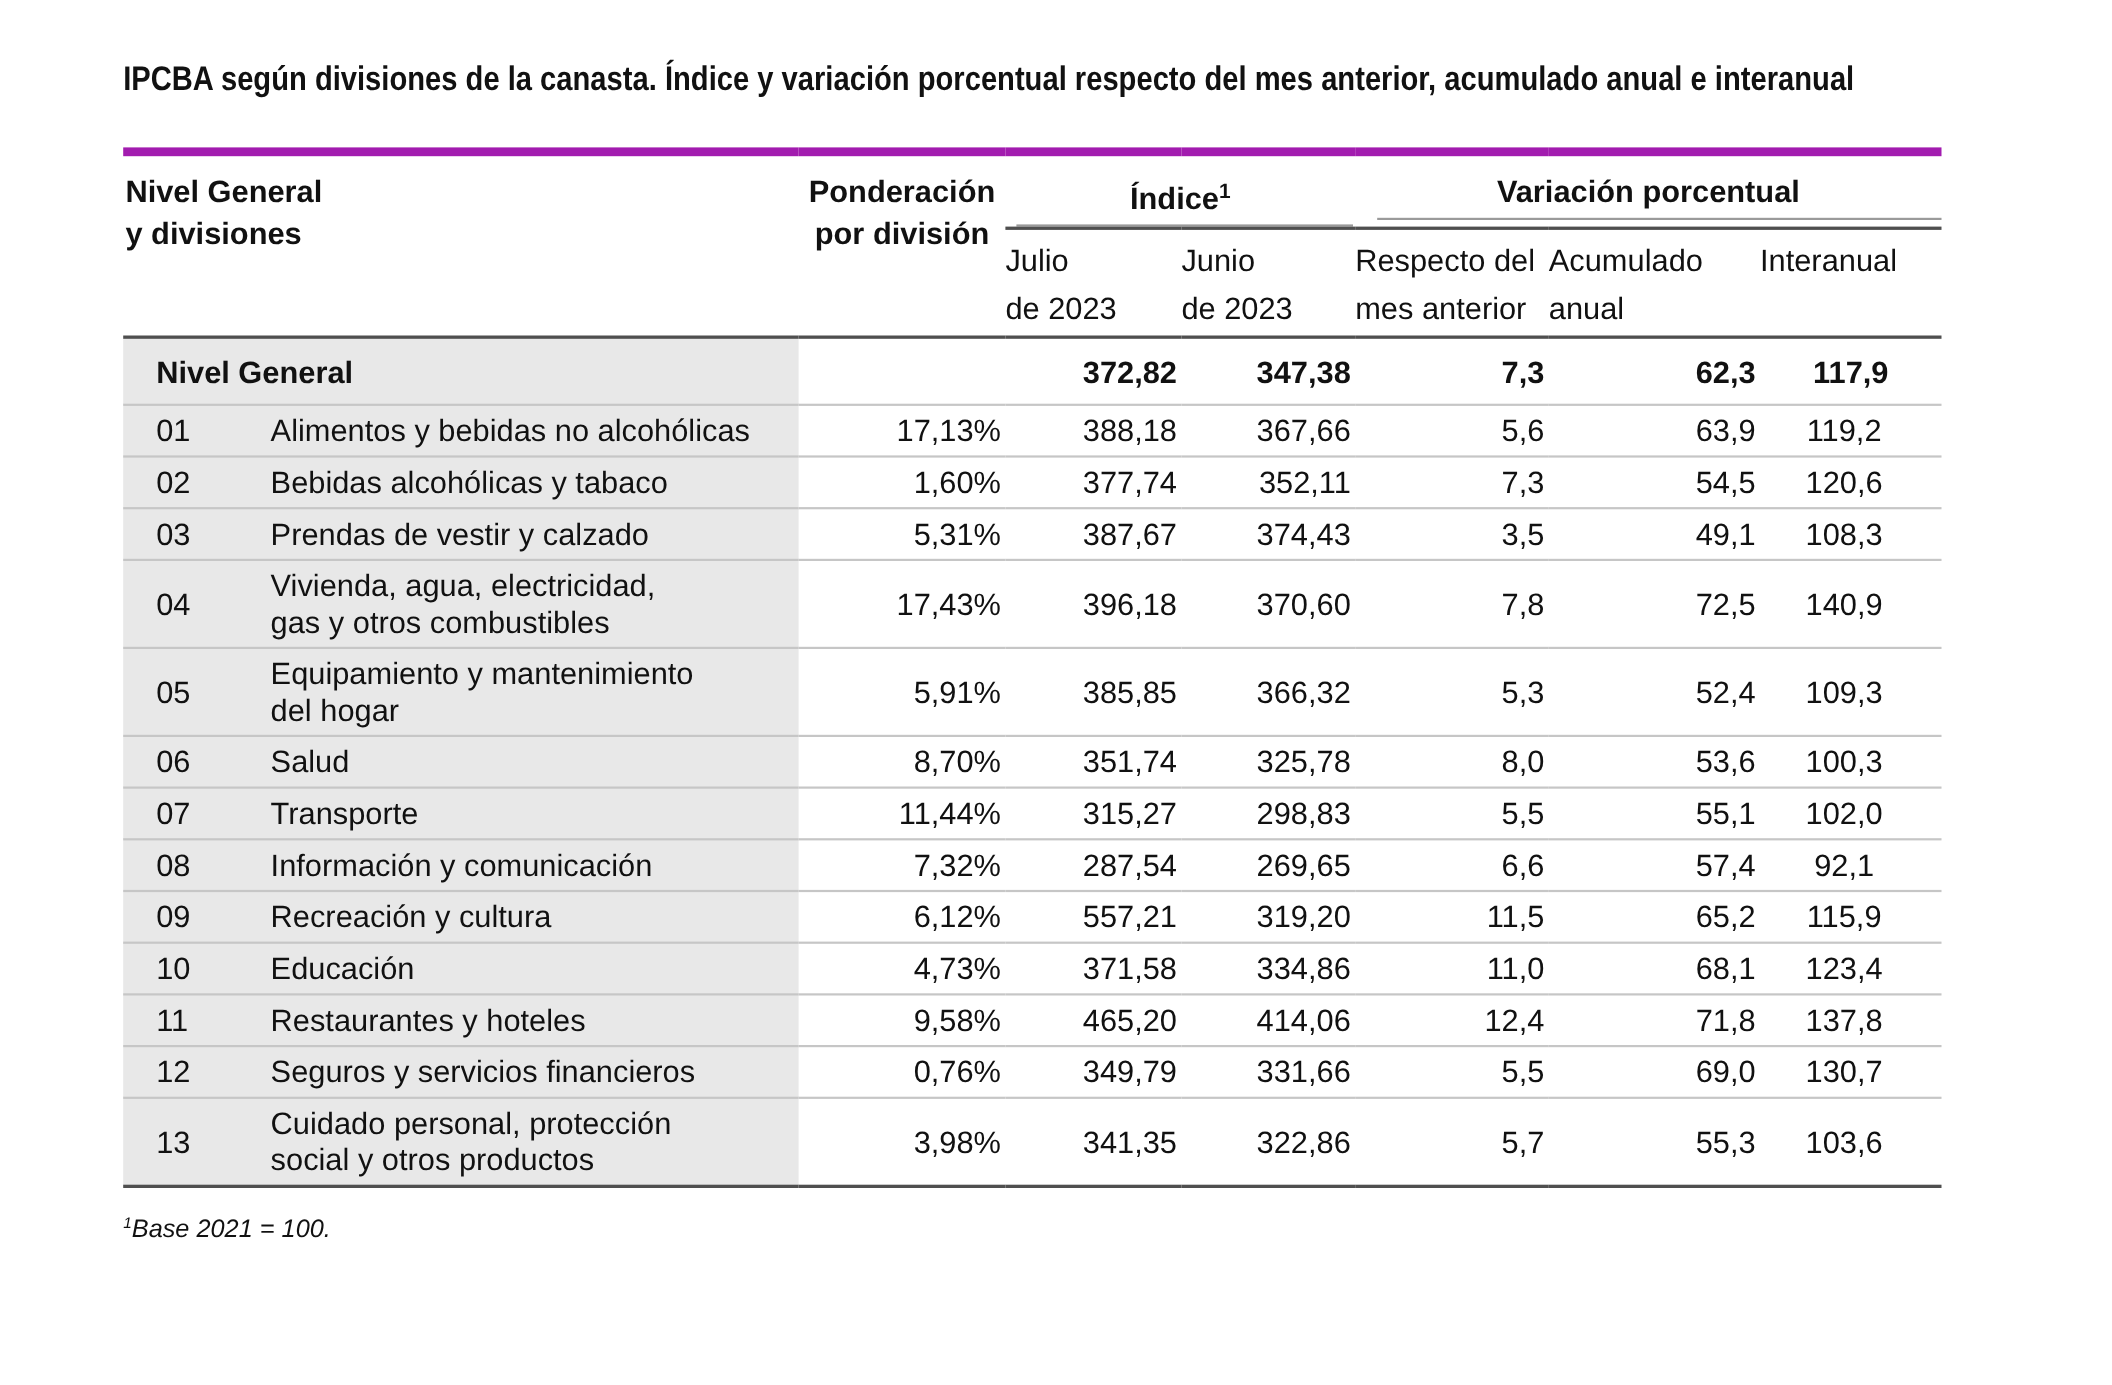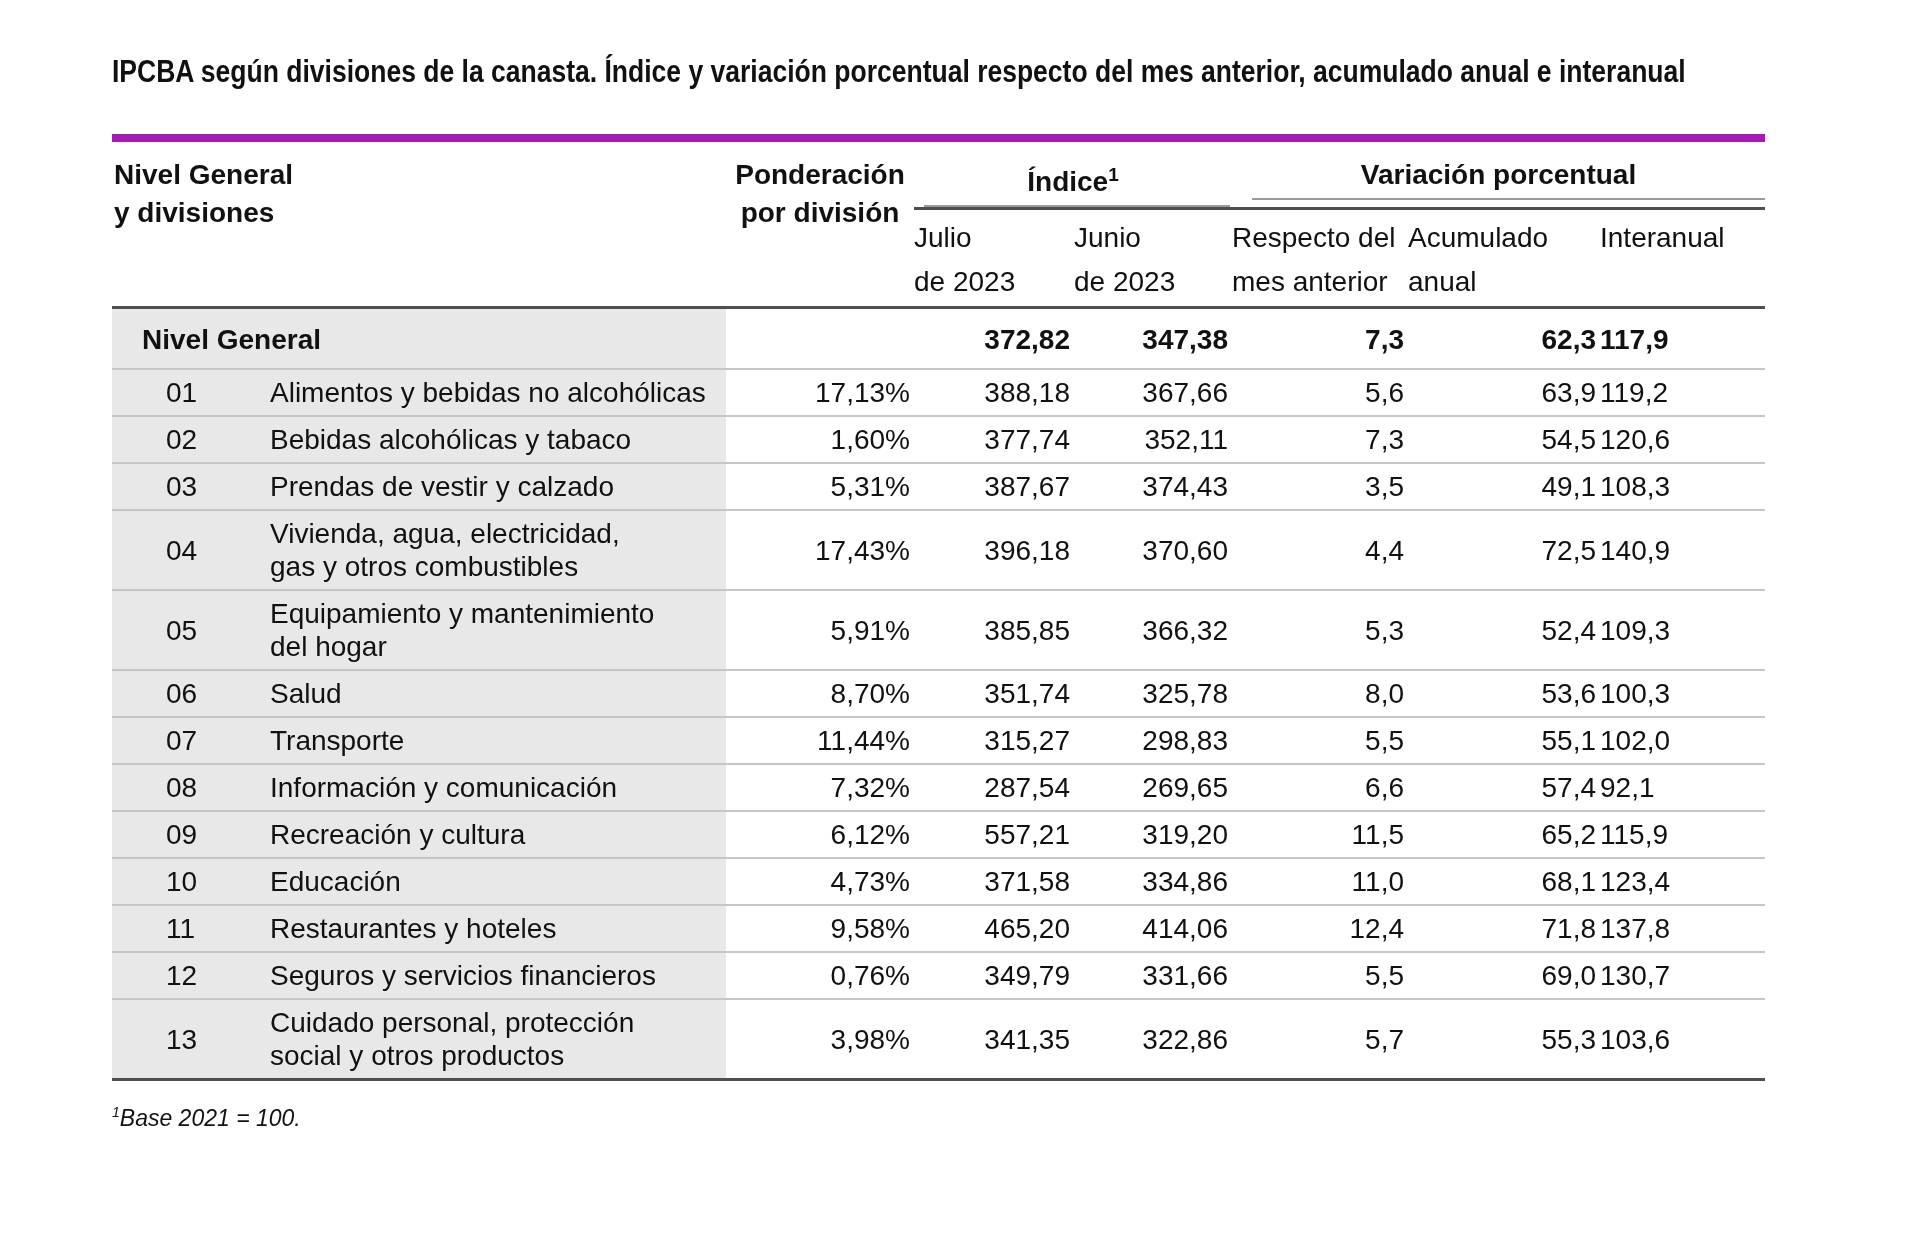--- a/index.html
+++ b/index.html
@@ -44,25 +44,25 @@
   .ul-indice{margin-left:10px;margin-right:2px;}
   .ul-variacion{margin-left:20px;margin-right:0;}
   tr.subhead th{
     font-weight:normal;text-align:left;white-space:pre-line;
     padding:6px 0 2px 0;line-height:44px;vertical-align:top;
   }
 
   tbody td{vertical-align:middle;line-height:33px;padding:6px 0;}
   tbody tr + tr td{border-top:2px solid #c6c6c6;}
   td.c-div{background:#e8e8e8;}
-  .divcell{display:flex;align-items:center;padding-left:24px;}
+  .divcell{display:flex;align-items:center;}
   .code{width:72px;padding-left:30px;flex-shrink:0;}
   .dname{white-space:pre-line;margin-left:32px;}
   td.num{text-align:right;padding-right:4px;}
-  td.num-last{text-align:left;padding-right:12px;}
+  td.num-last{text-align:center;padding-right:12px;}
 
   tr.total-row td{font-weight:bold;padding:15px 0 13px 0;line-height:31px;}
   tr.total-row td.num{padding-right:4px;}
   .total-label{padding-left:30px;}
 
   .footnotes{margin-top:16px;font-size:23px;line-height:31px;color:#111;}
   .fn-base{font-style:italic;}
   .fn-base sup{font-size:14px;}
   .fn b{font-weight:bold;font-style:normal;}
 </style>
@@ -166,21 +166,21 @@
     <td class="c-div">
       <div class="divcell">
         <span class="code">04</span>
         <span class="dname">Vivienda, agua, electricidad,
 gas y otros combustibles</span>
       </div>
     </td>
     <td class="num">17,43%</td>
     <td class="num">396,18</td>
     <td class="num">370,60</td>
-    <td class="num">4,4</td>
+    <td class="num">7,8</td>
     <td class="num">72,5</td>
     <td class="num-last">140,9</td>
   </tr>
         <tr class="data-row">
     <td class="c-div">
       <div class="divcell">
         <span class="code">05</span>
         <span class="dname">Equipamiento y mantenimiento
 del hogar</span>
       </div>

